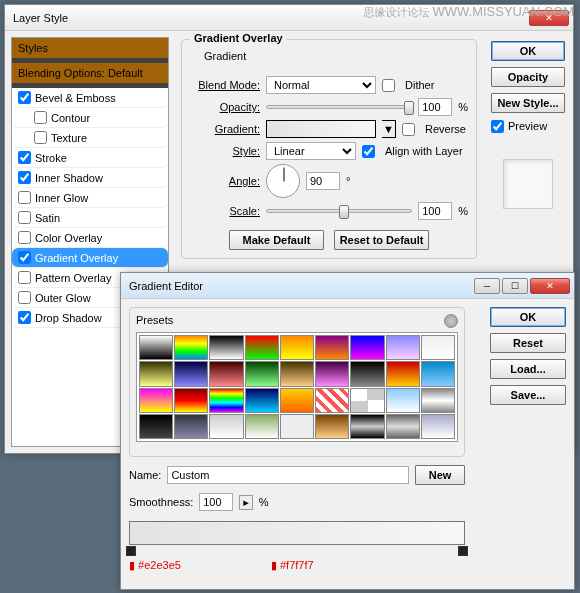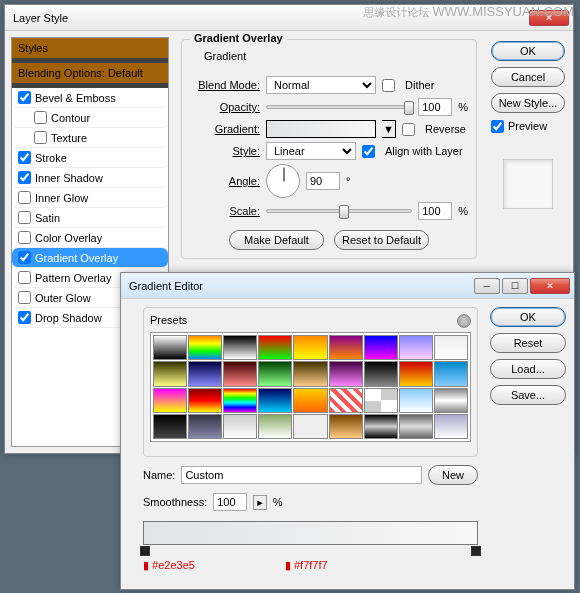--- a/index.html
+++ b/index.html
@@ -4,21 +4,21 @@
 <style>
 *{box-sizing:border-box;margin:0;padding:0;font-family:Tahoma,Arial,sans-serif;font-size:11px;}
 body{background:#5a6b7a;width:580px;height:593px;position:relative;overflow:hidden;}
 .watermark{position:absolute;top:4px;right:6px;color:#aaa;font-size:11px;z-index:100;}
 .win{position:absolute;background:#f0f0f0;border:1px solid #888;box-shadow:0 0 8px rgba(0,0,0,0.3);}
 .titlebar{height:26px;background:linear-gradient(#fdfdfd,#e8e8e8);border-bottom:1px solid #ccc;display:flex;align-items:center;padding:0 4px 0 8px;}
 .titlebar .title{flex:1;}
 .winbtns{display:flex;gap:2px;}
 .winbtn{width:26px;height:16px;border:1px solid #888;background:linear-gradient(#f0f0f0,#d8d8d8);border-radius:2px;display:flex;align-items:center;justify-content:center;font-size:9px;}
 .winbtn.close{background:linear-gradient(#e98,#d54 40%,#c33);color:#fff;width:40px;border-color:#a44;}
-.btn{background:linear-gradient(#fdfdfd,#e0e0e0);border:1px solid #707070;border-radius:10px;padding:3px 0;text-align:center;cursor:default;}
+.btn{background:linear-gradient(#fdfdfd,#e0e0e0);border:1px solid #707070;border-radius:1px;padding:3px 0;text-align:center;cursor:default;font-weight:bold;}
 .btn.primary{border:1px solid #2c628b;box-shadow:0 0 0 1px #7eb4ea inset;}
 input[type=checkbox]{margin-right:4px;vertical-align:middle;}
 label{vertical-align:middle;}
 select,input[type=text]{border:1px solid #abadb3;background:#fff;padding:1px 3px;height:18px;}
 
 #ls{left:4px;top:4px;width:570px;height:450px;}
 #ls .body{display:flex;height:calc(100% - 26px);}
 .sidebar{width:158px;background:#fff;border:1px solid #999;margin:6px;}
 .sidehead{background:#a16207;padding:4px 6px;border-bottom:5px solid #404040;}
 .siderow{padding:3px 6px;border-bottom:1px solid #eee;display:flex;align-items:center;border-radius:6px;}
@@ -35,21 +35,21 @@
 .anglectl{width:34px;height:34px;border:1px solid #999;border-radius:50%;position:relative;background:#fff;}
 .anglectl::after{content:"";position:absolute;width:14px;height:1px;background:#000;top:16px;left:17px;transform-origin:left;transform:rotate(-90deg);}
 .rightcol{width:90px;padding:10px 8px;display:flex;flex-direction:column;gap:6px;}
 .swatch{width:50px;height:50px;background:#f8f8f8;border:1px solid #ccc;margin-top:20px;align-self:center;box-shadow:2px 2px 4px rgba(0,0,0,0.1) inset;}
 .gradbox{width:110px;height:18px;border:1px solid #000;background:linear-gradient(to right,#e2e3e5,#f7f7f7);}
 .dropdown{width:14px;height:18px;border:1px solid #000;border-left:none;background:#eee;display:flex;align-items:center;justify-content:center;}
 .defbtns{display:flex;gap:10px;justify-content:center;margin-top:10px;}
 .defbtns .btn{width:95px;}
 
 #ge{left:120px;top:272px;width:455px;height:318px;z-index:10;}
-#ge .body{display:flex;height:calc(100% - 26px);padding:8px;gap:12px;margin-left:14px;}
+#ge .body{display:flex;height:calc(100% - 26px);padding:8px;gap:25px;}
 .geleft{flex:1;}
 .presets{border:1px solid #ccc;border-radius:4px;padding:6px;height:150px;}
 .presetshead{display:flex;justify-content:space-between;margin-bottom:4px;}
 .presetgrid{display:grid;grid-template-columns:repeat(9,1fr);grid-template-rows:repeat(4,1fr);gap:1px;height:110px;border:1px solid #999;padding:2px;background:#fff;overflow:hidden;}
 .sw{border:1px solid #888;}
 .georight{width:76px;display:flex;flex-direction:column;gap:6px;}
 .namerow{display:flex;align-items:center;gap:6px;margin-top:8px;}
 .namerow input{flex:1;}
 .gradrow{display:flex;align-items:center;gap:6px;margin-top:8px;}
 .gradbar{height:24px;border:1px solid #777;background:linear-gradient(to right,#e2e3e5,#f7f7f7);margin-top:10px;position:relative;}
@@ -171,21 +171,21 @@
           <span>%</span>
         </div>
         <div class="defbtns">
           <div class="btn">Make Default</div>
           <div class="btn">Reset to Default</div>
         </div>
       </div>
     </div>
     <div class="rightcol">
       <div class="btn primary">OK</div>
-      <div class="btn">Cancel</div>
+      <div class="btn">Opacity</div>
       <div class="btn">New Style...</div>
       <div><input type="checkbox" checked="" style=""><label>Preview</label></div>
       <div class="swatch"></div>
     </div>
   </div>
 </div>
 
 <div id="ge" class="win">
   <div class="titlebar" style="background:linear-gradient(#eaf3fb,#cfe4f6)">
     <span class="title">Gradient Editor</span>

